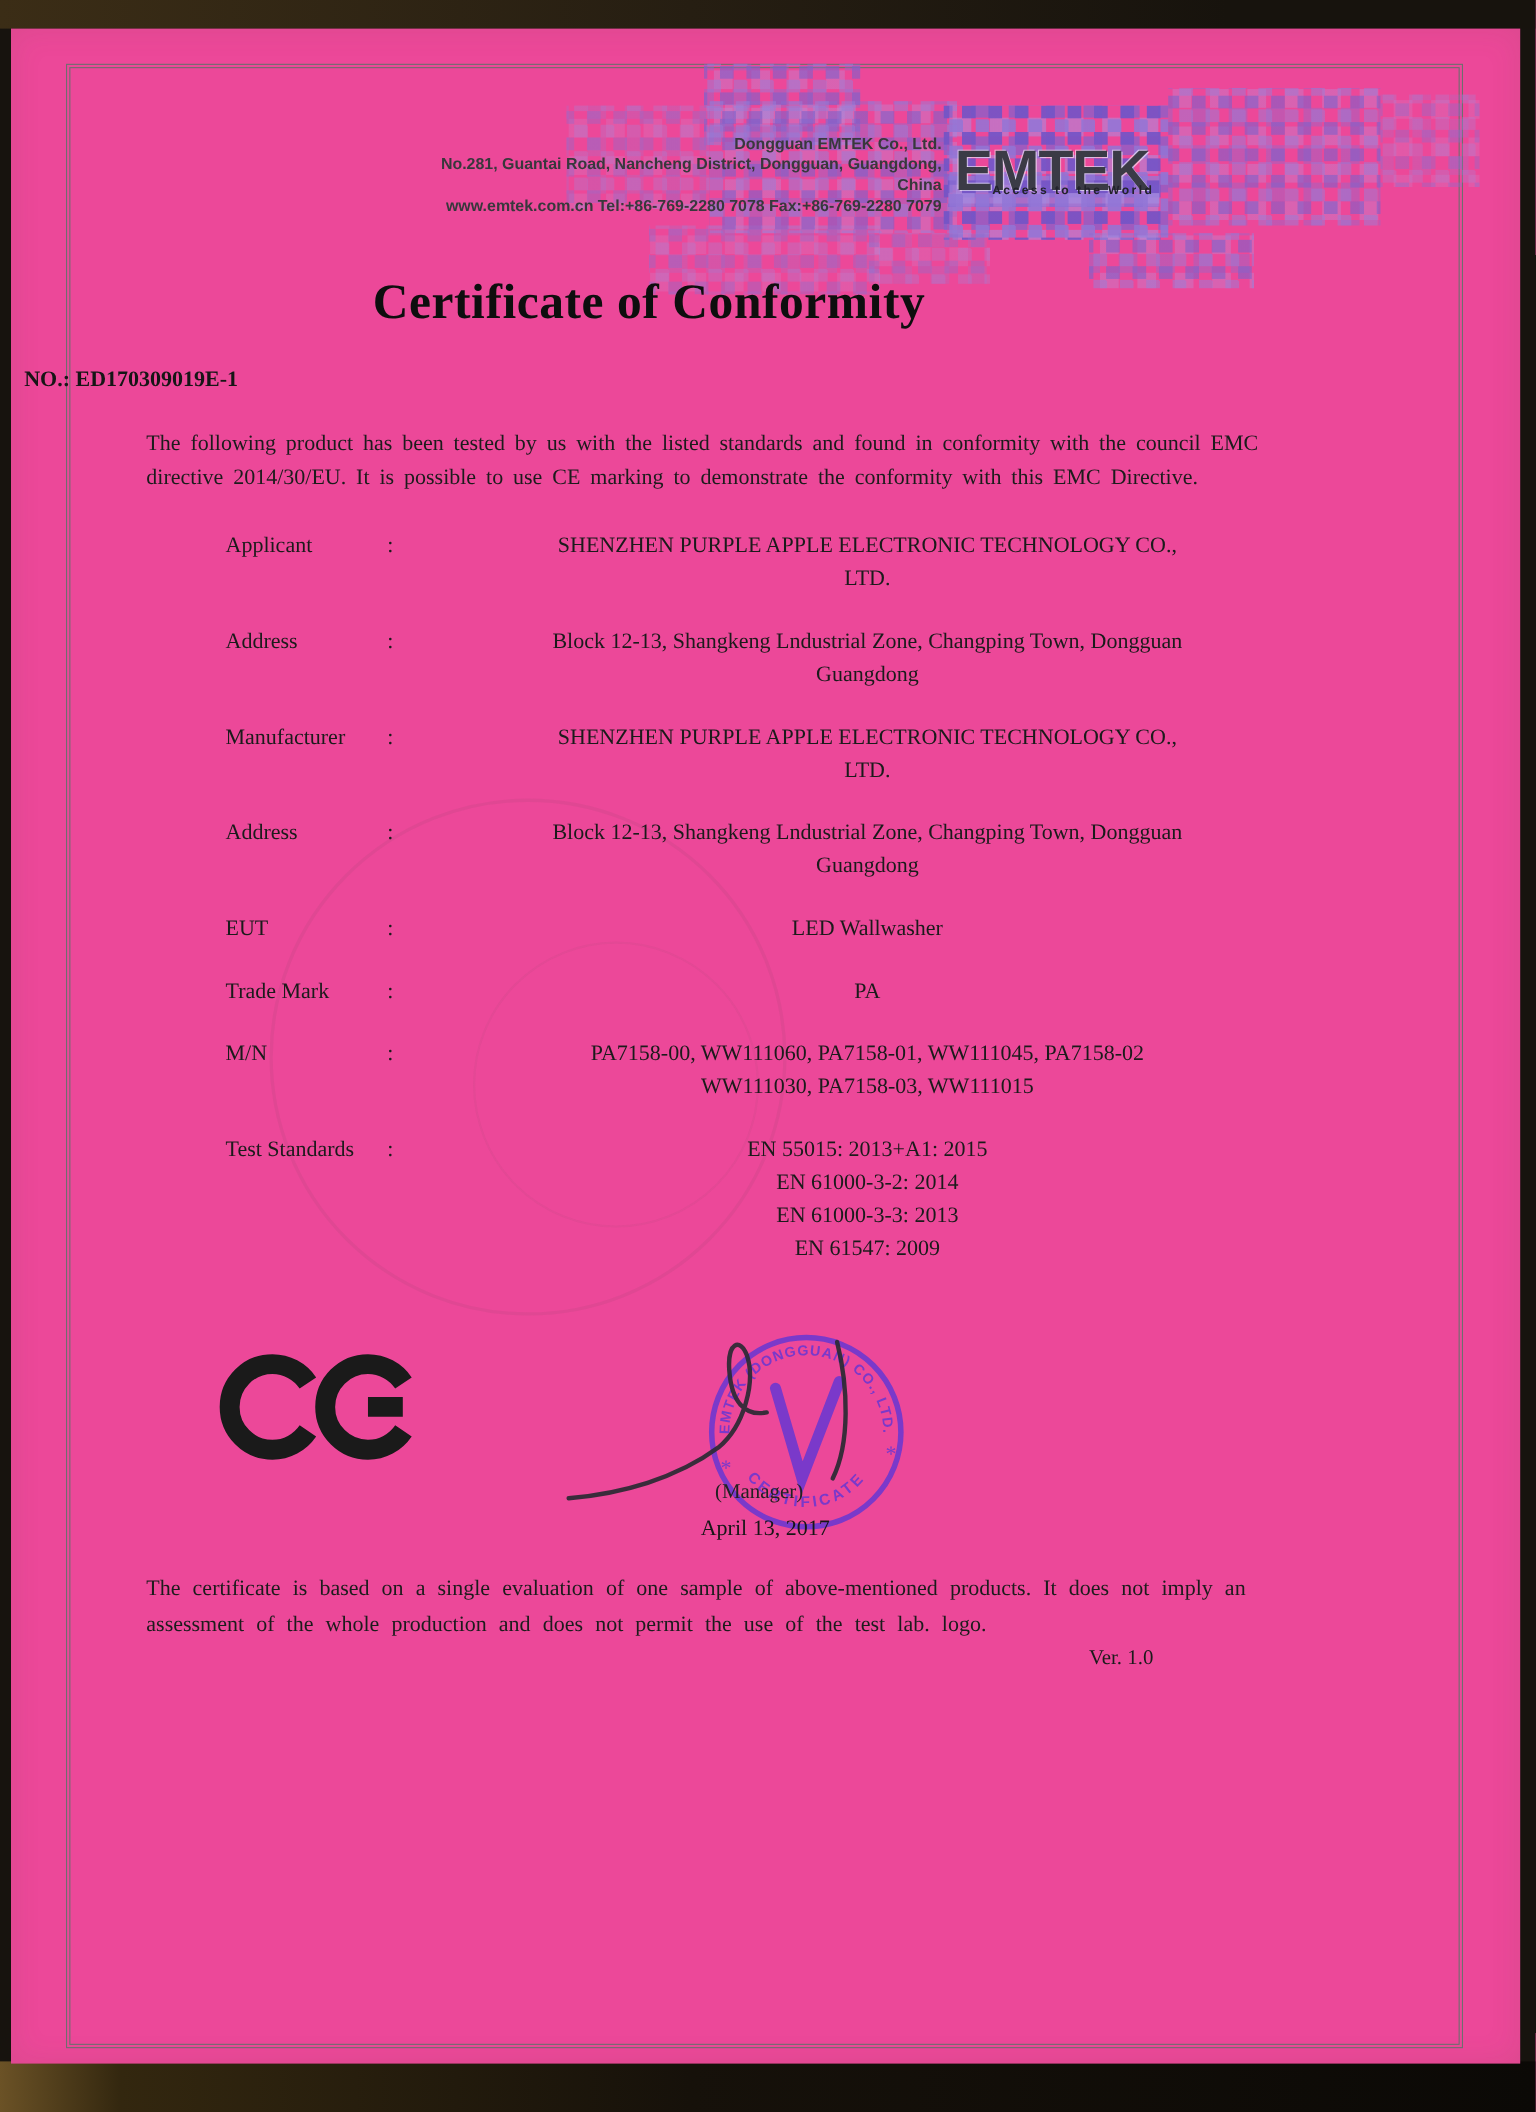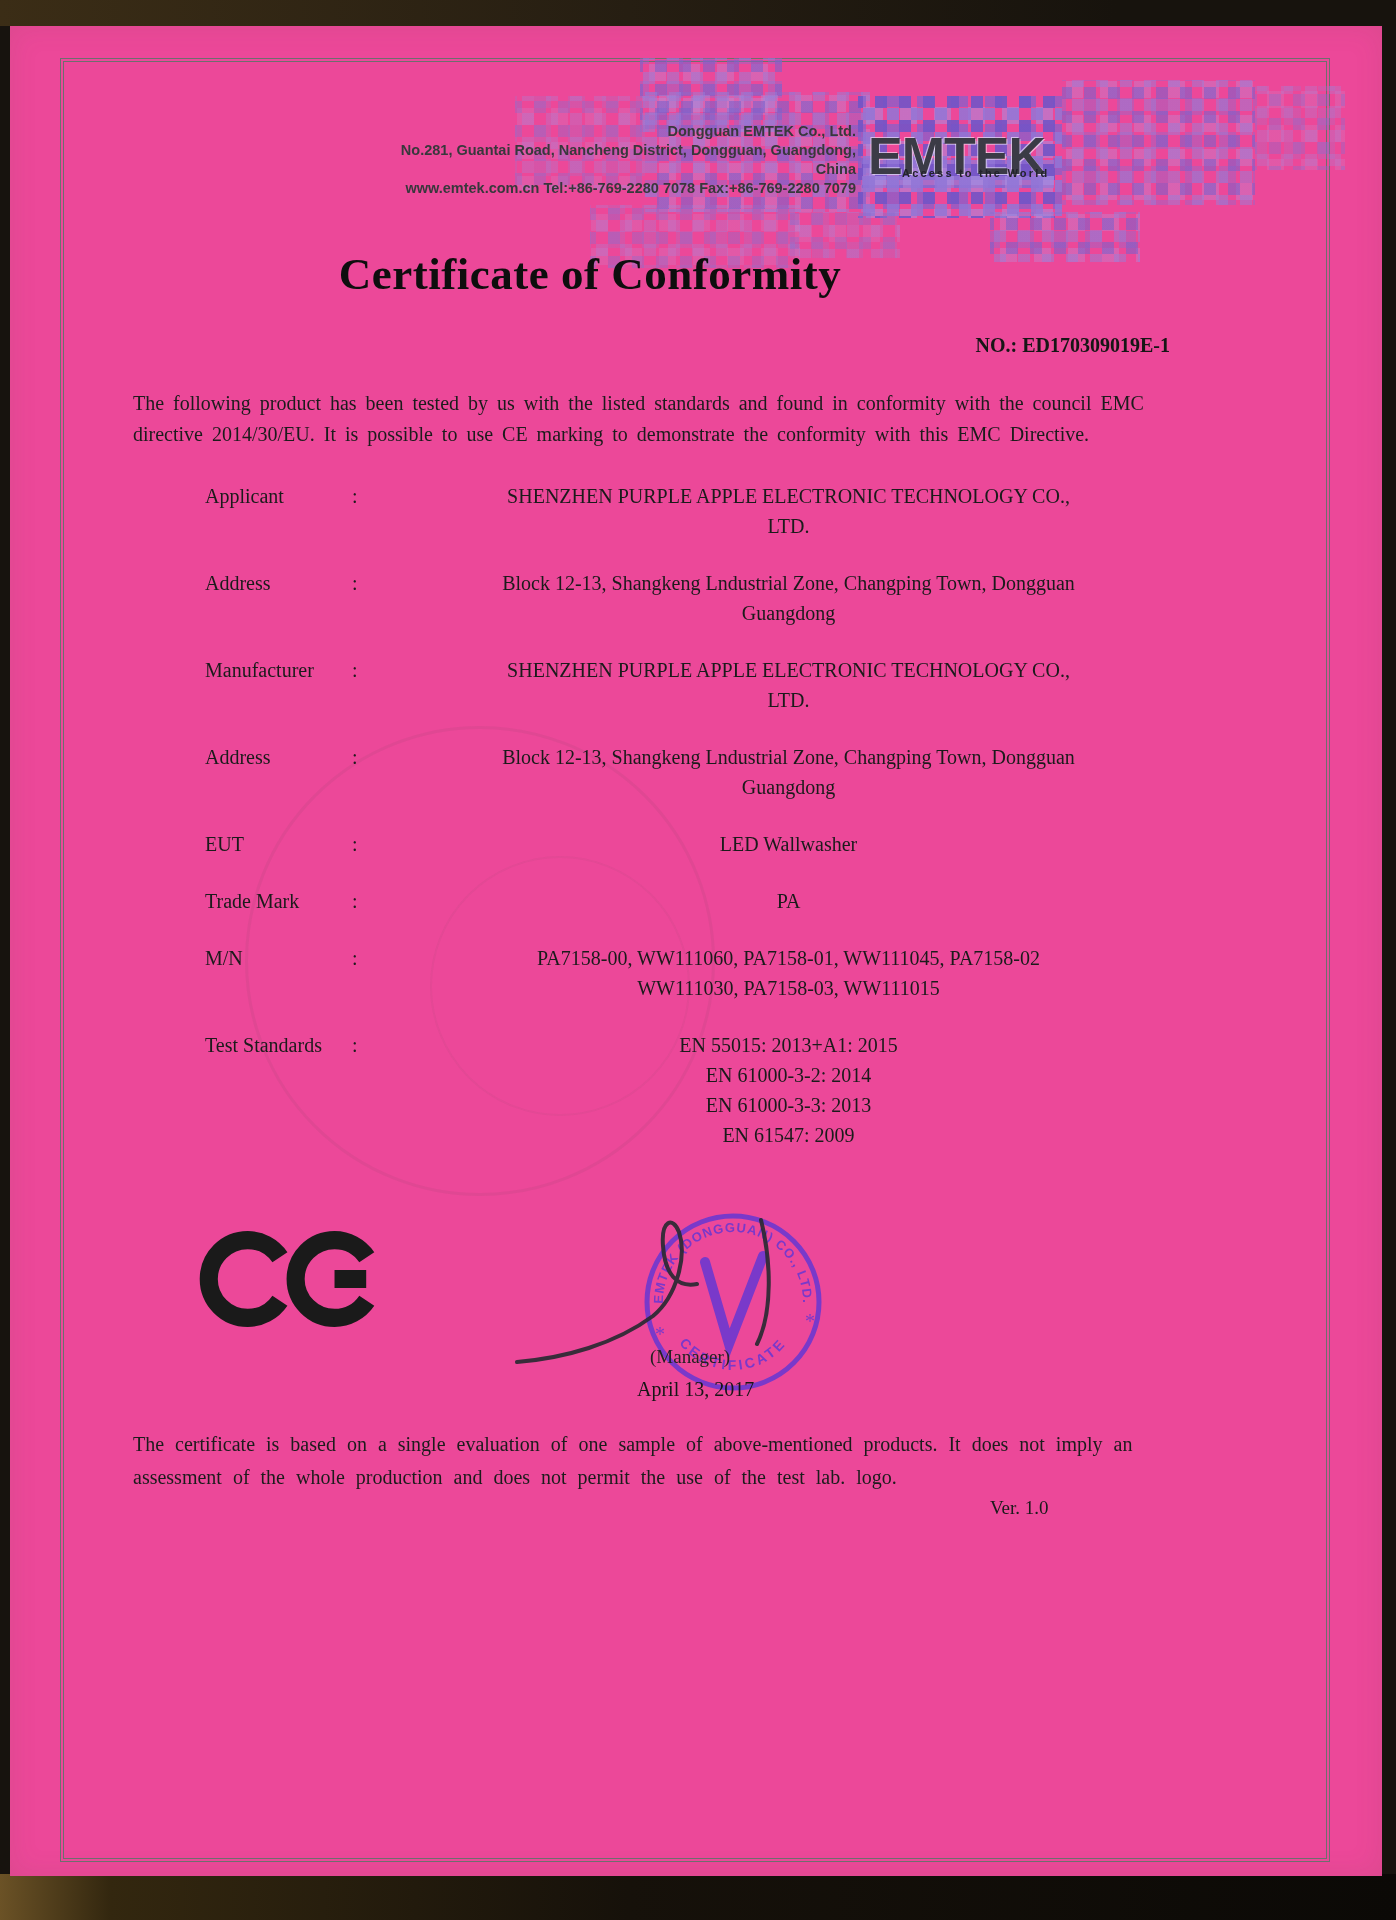--- a/index.html
+++ b/index.html
@@ -68,22 +68,22 @@
     position:absolute; left:872px; top:141px; z-index:3;
     font-family:"Liberation Sans", sans-serif;
     font-size:11px; font-weight:700; letter-spacing:2.2px; color:#23232c;margin-left:20px;
   }
 
   .title {
     position:absolute; top:222px; left:0; width:1160px; text-align:center; z-index:2;
     font-size:45px; font-weight:700; color:#0e0e0e; letter-spacing:.5px;
   }
   .cert-no {
-    position:absolute; top:308px; left:0; width:1160px; text-align:right; z-index:2;
-    font-size:20px; font-weight:700; color:#161616;
+    position:absolute; top:308px; left:0; width:1160px; text-align:left; z-index:2;
+    font-size:20px; font-weight:700; color:#161616;padding-left:12px;
   }
   .intro {
     position:absolute; left:123px; top:362px; width:1150px; z-index:2;
     font-size:20px; line-height:31px; color:#1c1c1c;
     white-space:pre-line; word-spacing:4px;
   }
 
   .fields { position:absolute; left:195px; top:455px; width:1000px; z-index:2; }
   .field-row {
     display:grid; grid-template-columns:147px 20px auto;

